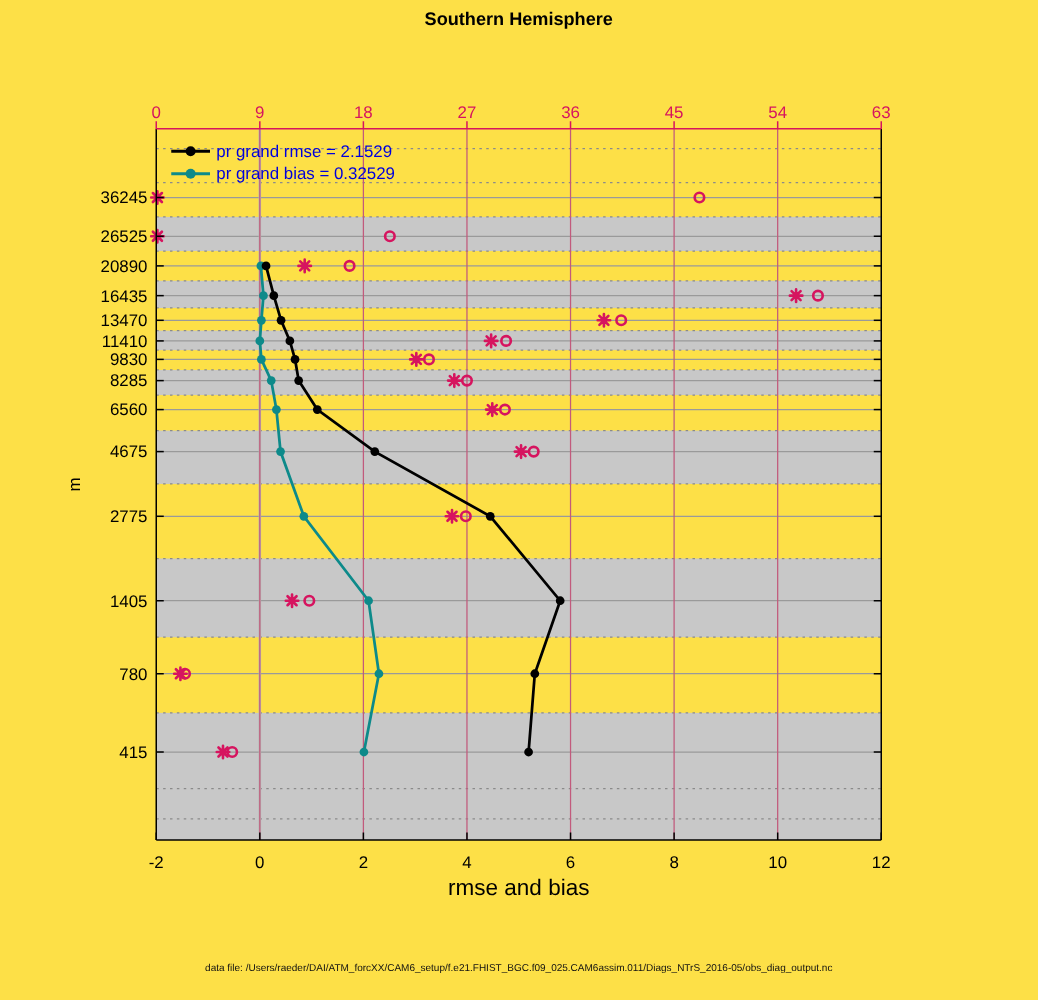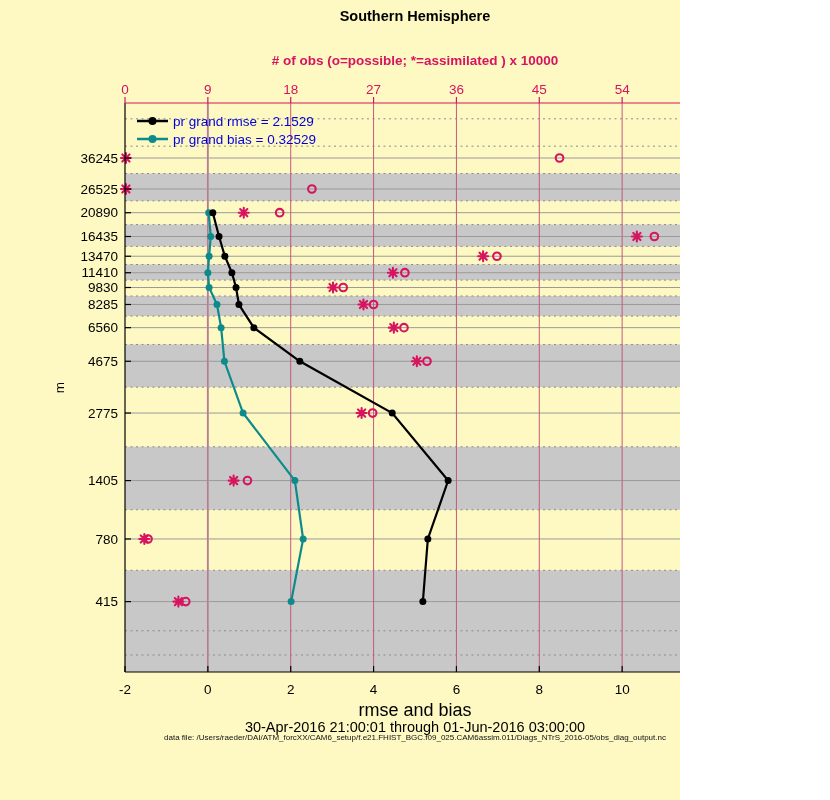--- a/index.html
+++ b/index.html
@@ -1,32 +1,31 @@
 <!DOCTYPE html>
 <html><head>
 <meta charset="utf-8">
 <style>
   html,body{margin:0;padding:0;background:#ffffff;}
-  .fig{position:relative;width:680px;height:800px;background:#fef9c3;
+  .fig{position:relative;width:830px;height:800px;background:#fde047;
        font-family:"Liberation Sans",sans-serif;color:#000;overflow:hidden;}
   .txt{position:absolute;left:0;width:830px;text-align:center;line-height:1.1;}
   .title{font-size:14.5px;font-weight:bold;}
   .obs-label{font-size:13.5px;font-weight:bold;}
   .xlabel{font-size:18px;}
   .daterange{font-size:14.5px;}
   .footer{font-size:8px;color:#111;}
   svg{position:absolute;left:0;top:0;}
   text{font-family:"Liberation Sans",sans-serif;}
 </style>
 </head>
 <body>
 
 <div class="fig">
   <div class="txt title" style="top:9px">Southern Hemisphere</div>
-  <div class="txt obs-label" style="top: 54px; color: rgb(214, 20, 95);"># of obs (o=possible; *=assimilated ) x 10000</div>
 
   <svg id="plot" width="830" height="800" viewBox="0 0 830 800">
       <g>
         <rect x="125" y="173.50761253002642" width="580" height="27.342811019562276" fill="#c8c8c8"></rect>
         <rect x="125" y="224.6028240083465" width="580" height="21.77405830972222" fill="#c8c8c8"></rect>
         <rect x="125" y="264.48480047382657" width="580" height="15.631969943753802" fill="#c8c8c8"></rect>
         <rect x="125" y="295.99771256942114" width="580" height="20.069210249344223" fill="#c8c8c8"></rect>
         <rect x="125" y="344.46103942602247" width="580" height="42.69109332143631" fill="#c8c8c8"></rect>
         <rect x="125" y="446.8063316551841" width="580" height="62.9748616331554" fill="#c8c8c8"></rect>
         <rect x="125" y="570.2949405702682" width="580" height="101.70505942973182" fill="#c8c8c8"></rect>
@@ -232,15 +231,14 @@
         </g>
         <g>
           <line x1="137" y1="139" x2="168" y2="139" stroke="#0d8a8a" stroke-width="2.5"></line>
           <circle cx="152.5" cy="139" r="4" fill="#0d8a8a"></circle>
           <text x="173" y="143.5" font-size="13.5" fill="#0000dd">pr grand bias = 0.32529</text>
         </g>
       </g>
     </svg>
 
   <div class="txt xlabel" style="top:701px">rmse and bias</div>
-  <div class="txt daterange" style="top:720px">30-Apr-2016 21:00:01 through 01-Jun-2016 03:00:00</div>
-  <div class="txt footer" style="top:734px">data file: /Users/raeder/DAI/ATM_forcXX/CAM6_setup/f.e21.FHIST_BGC.f09_025.CAM6assim.011/Diags_NTrS_2016-05/obs_diag_output.nc</div>
+  <div class="txt footer" style="top:771px">data file: /Users/raeder/DAI/ATM_forcXX/CAM6_setup/f.e21.FHIST_BGC.f09_025.CAM6assim.011/Diags_NTrS_2016-05/obs_diag_output.nc</div>
 </div>
 
 </body></html>

